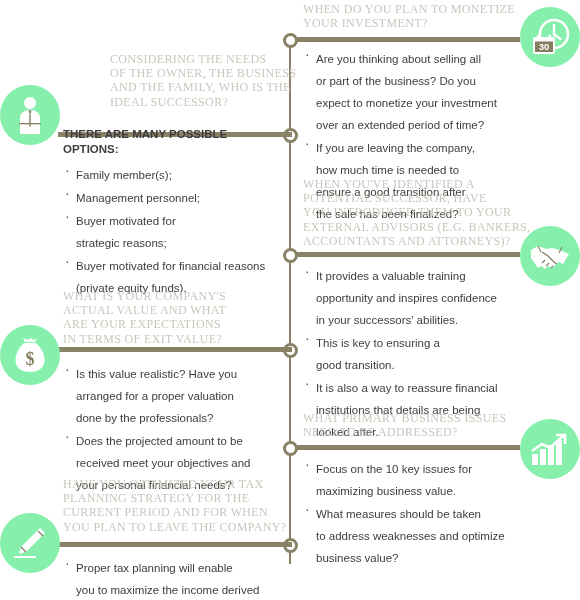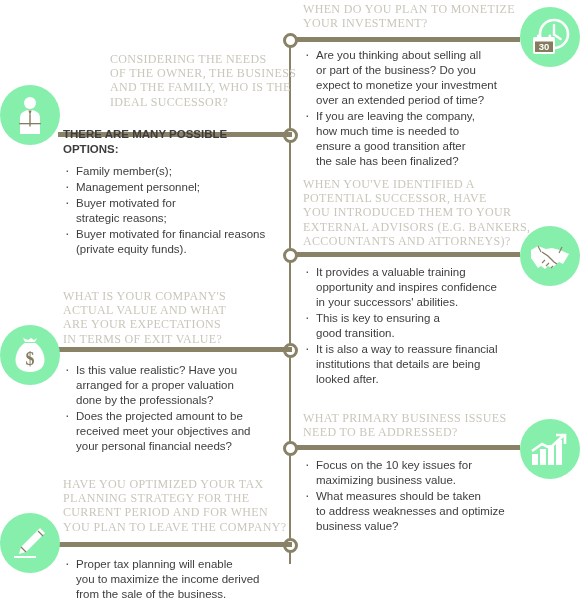--- a/index.html
+++ b/index.html
@@ -57,21 +57,21 @@
     font-weight:bold;
   }
   ul.bl{
     list-style:none;margin:0;padding:0;
   }
   ul.bl li{
     position:relative;
     padding-left:13px;
     color:#3d3d3d;
     font-size:11.5px;
-    line-height:15px;
+    line-height:22px;
     margin:0 0 1px 0;
     white-space:pre-line;
   }
   ul.bl li:before{
     content:"\00b7";
     position:absolute;left:2px;top:-1px;
     font-size:14px;color:#555;
     line-height:14.6px;
   }
 </style>

